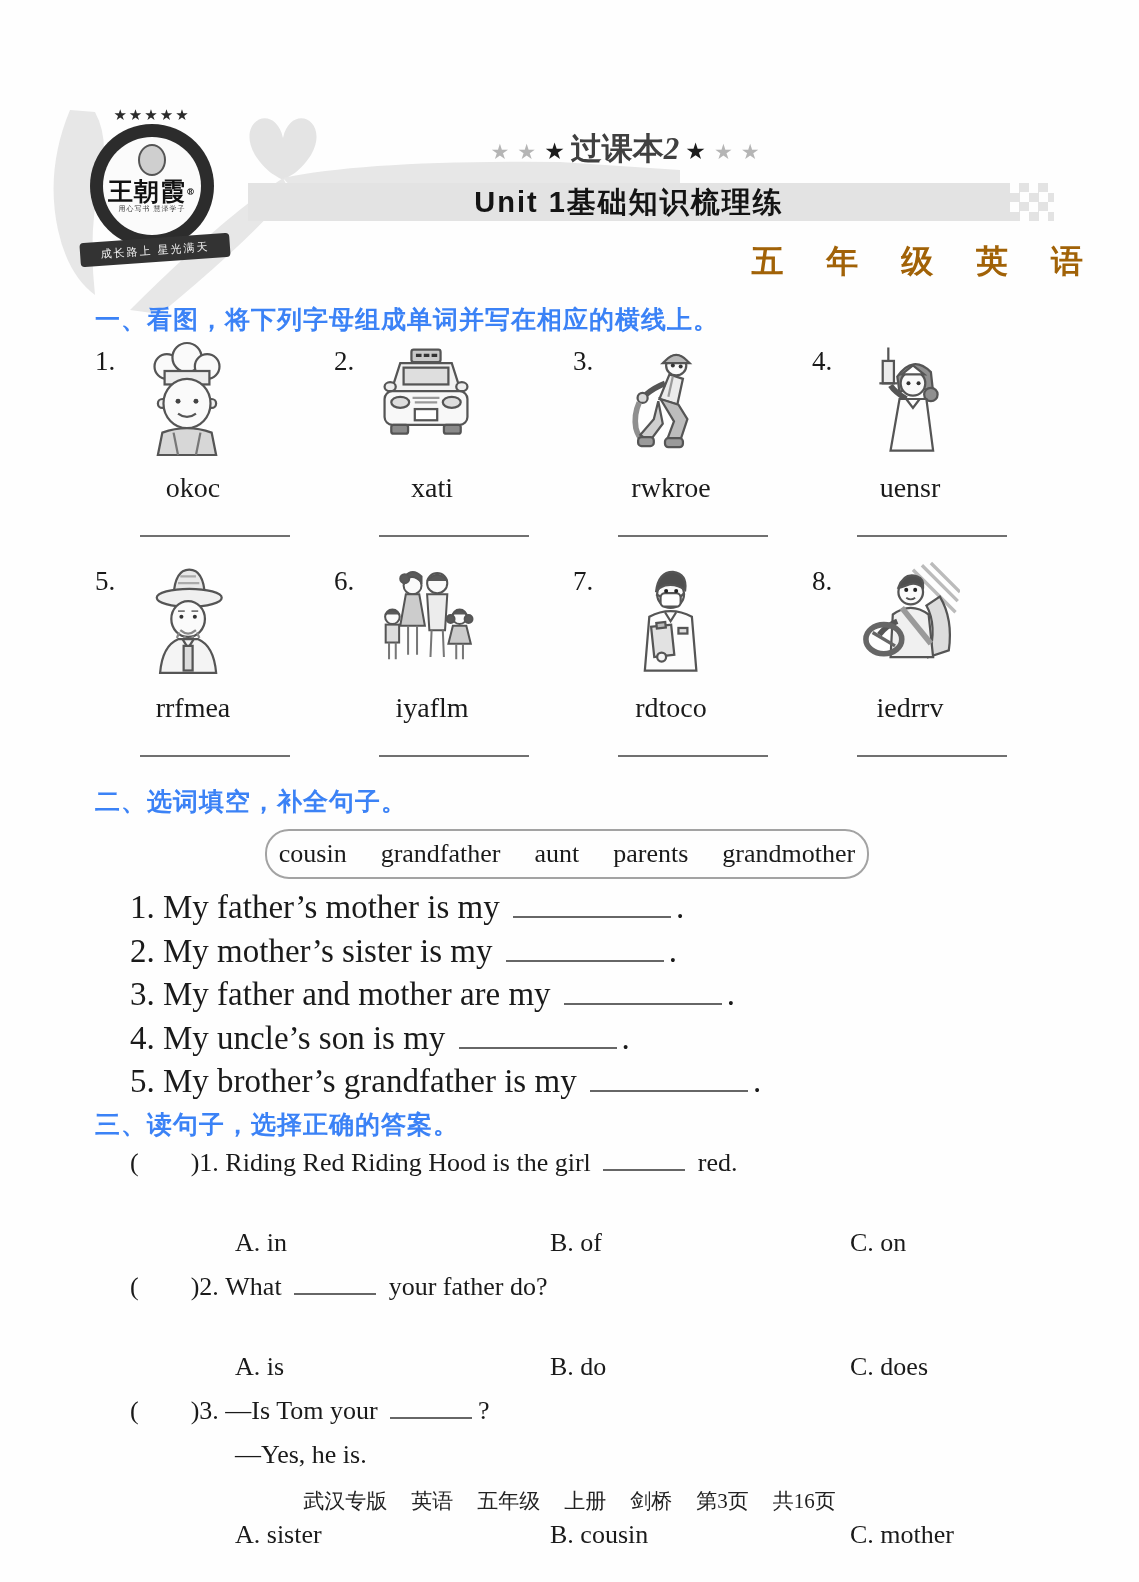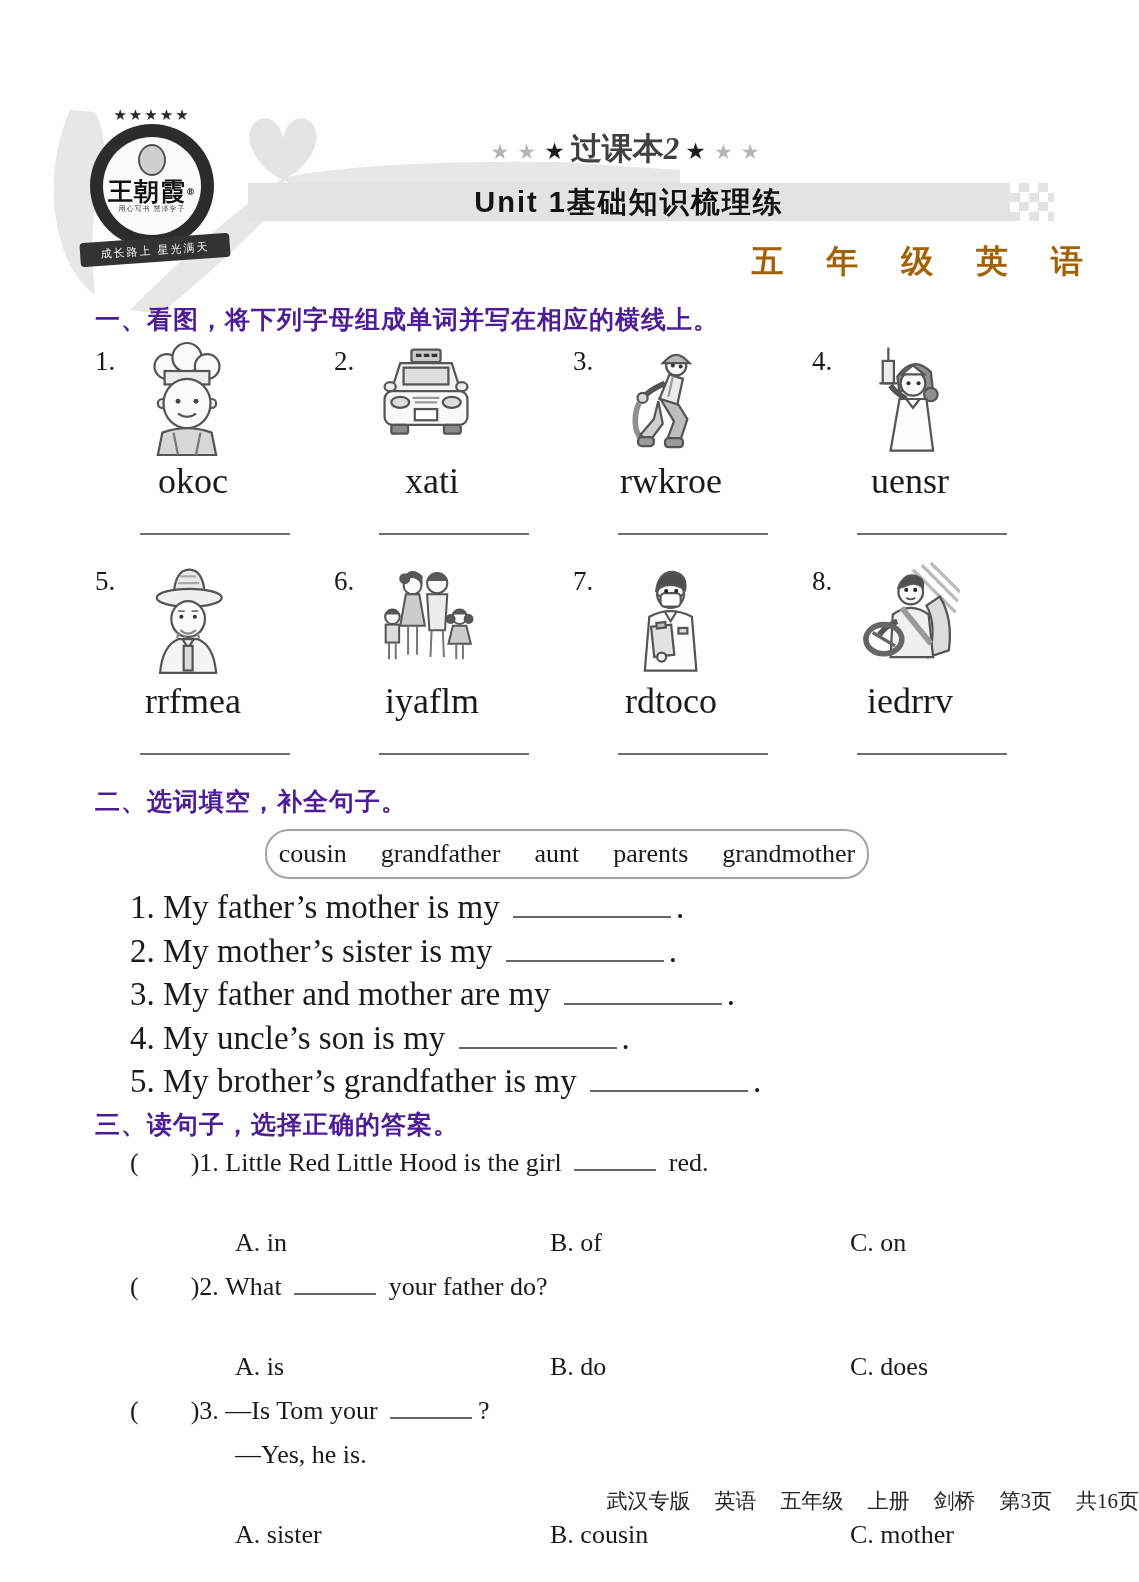--- a/index.html
+++ b/index.html
@@ -32,47 +32,47 @@
   .course-title .n2{font-style:italic;}
   .band{position:absolute;left:248px;top:183px;width:762px;height:38px;background:#e3e3e3;
         text-align:center;}
   .band-text{font-weight:700;font-size:29px;line-height:38px;color:#141414;letter-spacing:2px;}
   .band-checker{position:absolute;left:1010px;top:183px;width:44px;height:38px;
         background-image:conic-gradient(#e3e3e3 25%,transparent 0 50%,#e3e3e3 0 75%,transparent 0);
         background-size:19px 19px;}
   .grade-title{position:absolute;left:150px;top:240px;width:950px;text-align:right;
                font-weight:600;font-size:32px;letter-spacing:17px;color:#a16207;}
   
-  .sec-title{position:absolute;left:95px;font-weight:700;font-size:25px;color:#4c1d95;
+  .sec-title{position:absolute;left:95px;font-weight:700;font-size:25px;color:#3b82f6;
              letter-spacing:1px;}
   .items-grid{position:absolute;left:95px;width:956px;display:grid;
               grid-template-columns:repeat(4,1fr);}
   .item{position:relative;}
   .picrow{display:flex;align-items:flex-start;}
   .item-num{font-size:27px;padding-top:6px;width:36px;}
   .item svg{width:112px;height:118px;}
-  .item-word{text-align:center;font-size:36px;margin-top:2px;width:196px;}
+  .item-word{text-align:center;font-size:28px;margin-top:14px;width:196px;}
   .item-blank{margin:30px auto 0 auto;width:150px;border-bottom:2px solid #707070;height:1px;}
   
   .word-bank{position:absolute;left:265px;top:829px;width:600px;height:46px;
              border:2px solid #a3a3a3;border-radius:24px;display:flex;align-items:center;
              justify-content:center;gap:34px;font-size:26px;}
   .sentences{position:absolute;left:130px;top:889px;font-size:33px;}
   .sentence{height:43.5px;}
   .blank-s2{display:inline-block;width:158px;border-bottom:2px solid #666;height:18px;
             margin:0 5px;}
   
   .questions{position:absolute;left:130px;top:1148px;width:930px;font-size:26px;}
   .qline{height:44px;}
   .paren{white-space:pre;}
   .blank-s3{display:inline-block;width:82px;border-bottom:2px solid #666;height:18px;margin:0 6px;}
   .optrow{height:44px;display:grid;grid-template-columns:315px 300px auto;padding-left:105px;margin-top:36px;}
   .reply{height:44px;padding-left:105px;}
   
-  .footer{position:absolute;left:0;top:1487px;width:1139px;display:flex;justify-content:flex-end;
+  .footer{position:absolute;left:0;top:1487px;width:1139px;display:flex;justify-content:center;
           gap:24px;font-size:21px;color:#222;}
 </style>
 </head>
 <body>
 
 <div class="page">
 
   <svg class="decor" viewBox="0 0 640 220">
     <path d="M30 10 Q5 70 18 130 Q28 175 55 195 Q48 130 60 80 Q70 40 55 12 Z" fill="#e7e7e7"></path>
     <path d="M215 55 C195 20 235 2 243 38 C251 2 291 20 271 55 C260 72 250 76 243 80 C236 76 226 72 215 55 Z" fill="#e4e4e4"></path>
@@ -345,21 +345,21 @@
       <span>5.</span>&nbsp;<span>My brother’s grandfather is my</span>
       <span class="blank-s2"></span><span>.</span>
     </div>
   </div>
 
   <div class="sec-title sans" style="top:1108px;">三、读句子，选择正确的答案。</div>
 
   <div class="questions">
 
     <div class="qline">
-      <span class="paren">(        )</span><span>1.</span>&nbsp;<span>Little Red Little Hood is the girl</span>
+      <span class="paren">(        )</span><span>1.</span>&nbsp;<span>Riding Red Riding Hood is the girl</span>
       <span class="blank-s3"></span>
       <span>red.</span>
     </div>
     <div class="optrow">
       <span>A. in</span>
       <span>B. of</span>
       <span>C. on</span>
     </div>
 
     <div class="qline">

